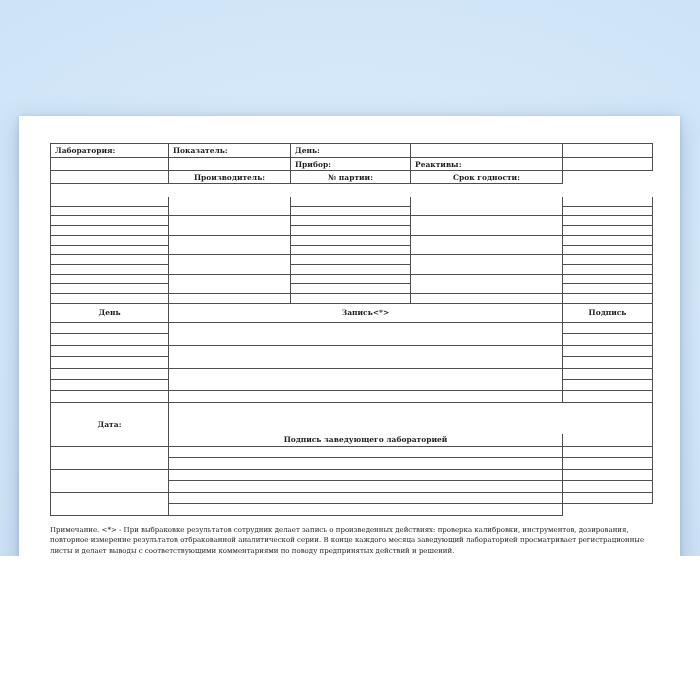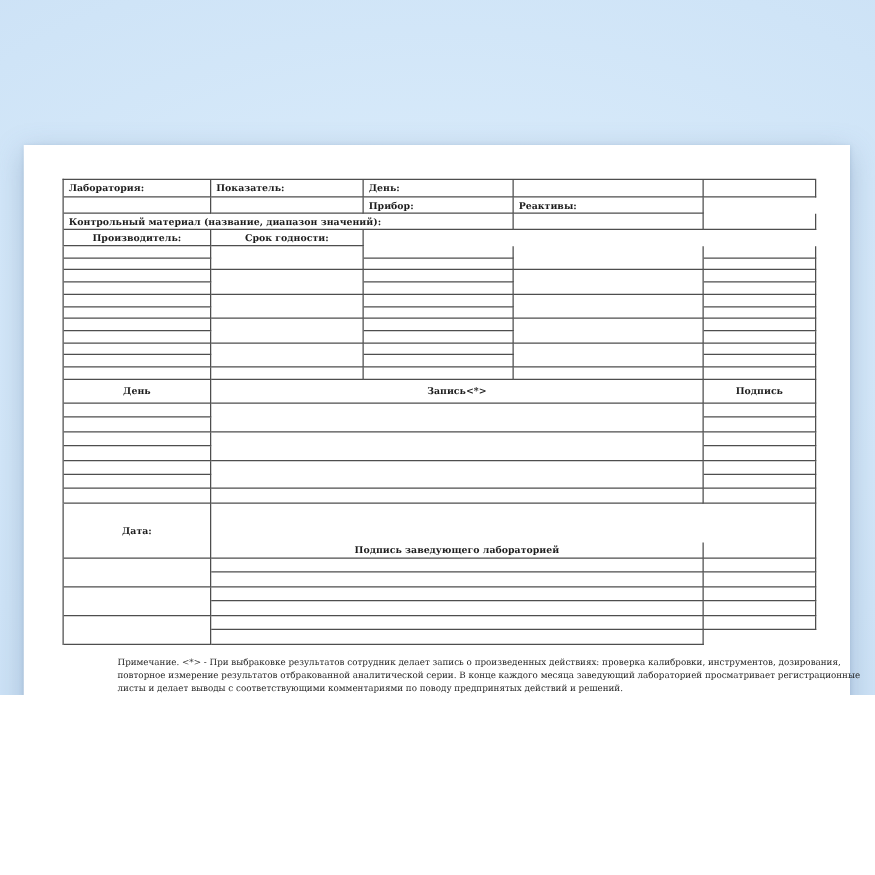--- a/index.html
+++ b/index.html
@@ -39,21 +39,21 @@
   .rs2{ grid-row:span 2; }
   .lbl{
     font-size:7.5px; font-weight:bold; line-height:9px;
     padding-left:4px; white-space:nowrap;
   }
   .ctr{ padding-left:0; justify-content:center; text-align:center; white-space:normal; }
   .wrap3{ line-height:9.5px; padding:0 3px;margin-top:31px; }
   .note{
     margin-top:9px; width:602px;
     font-size:7px; line-height:10.6px; font-weight:normal;
-    color:var(--ink); text-align:left;margin-left:44px;
+    color:var(--ink); text-align:left;
   }
 </style>
 </head>
 <body>
 
 <div class="canvas">
   <div class="page">
     <div class="form">
 
       <div class="g cols5 hdr first">
@@ -61,25 +61,25 @@
         <div class="lbl">Показатель:</div>
 
         <div class="lbl">День:</div>
         <div></div>
         <div></div>
         <div></div>
         <div></div>
 
         <div class="lbl">Прибор:</div>
         <div class="lbl">Реактивы:</div>
-        <div class="lbl" style="grid-column:span 3;">Контрольный материал (название, диапазон значений):</div>
 
         <div></div>
         <div></div>
         <div class="lbl ctr">Производитель:</div>
+        <div class="lbl ctr">№ партии:</div>
         <div class="lbl ctr">Срок годности:</div>
       </div>
 
       <div class="g cols5 mid">
 
         <div></div>
           <div class="rs2"></div>
           <div></div>
           <div class="rs2"></div>
           <div></div>

